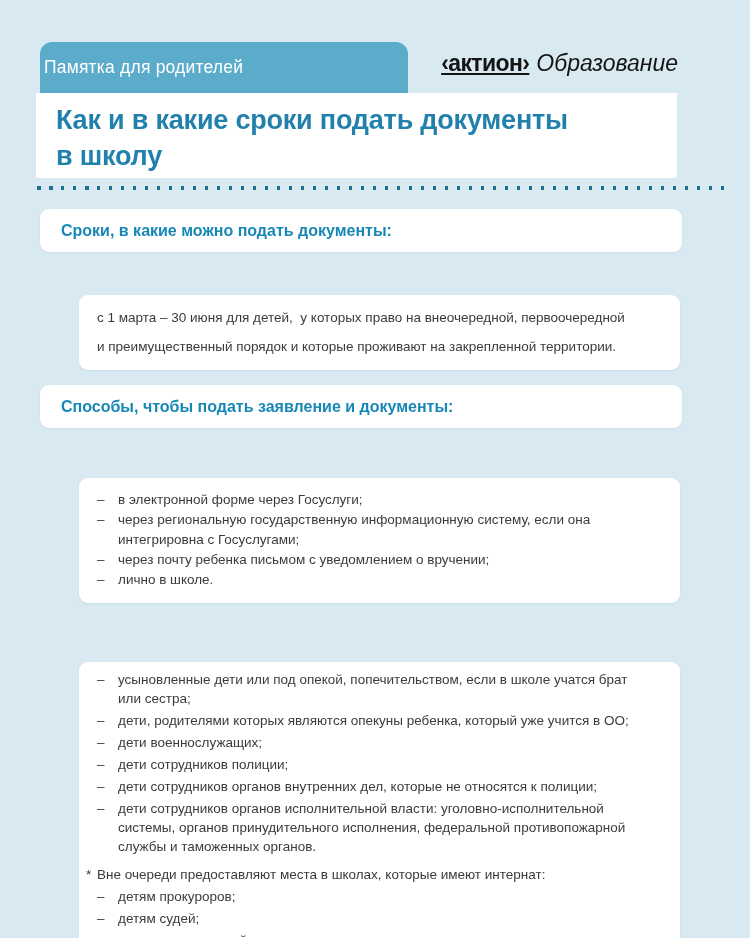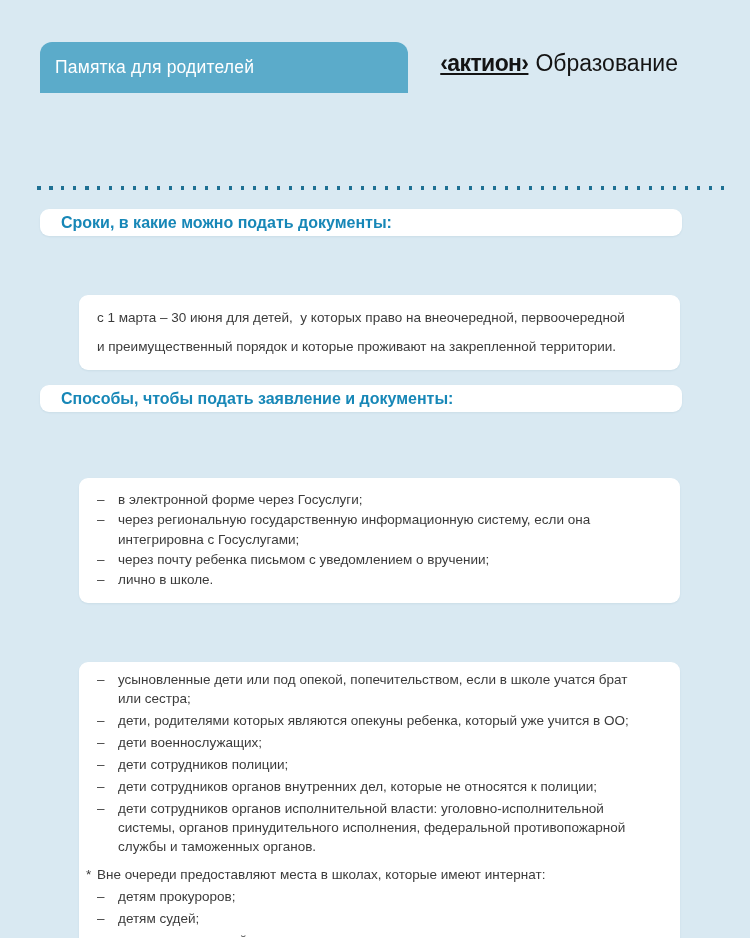--- a/index.html
+++ b/index.html
@@ -5,50 +5,50 @@
   html, body { margin:0; padding:0; background:#d9e9f2; }
   .page {
     position:relative; width:750px; height:938px; overflow:hidden;
     background:#d9e9f2;
     font-family:"Liberation Sans", sans-serif;
   }
   
   .badge {
     position:absolute; left:40px; top:42px; width:368px; height:51px;
     background:#5babca; border-radius:12px 12px 0 0;
-    box-sizing:border-box; padding-left:15px;
+    box-sizing:border-box; padding-left:4px;
     display:flex; align-items:center;
   }
   .badge-label { color:#ffffff; font-size:17.5px; letter-spacing:0.2px; }
   
   .brand {
     position:absolute; top:50px; right:72px; white-space:nowrap;
     color:#141414; font-size:23px;
   }
   .brand-mark { font-weight:700; letter-spacing:-0.6px;text-decoration:underline; }
-  .brand-suffix { font-weight:400; margin-left:7px; }
+  .brand-suffix { font-style:italic; font-weight:400; margin-left:7px; }
   
   .title-box {
     position:absolute; left:36px; top:93px; width:641px; height:85px;
     background:#ffffff; box-sizing:border-box; padding:9px 10px 0 20px;
     border-radius:0 0 2px 2px;
   }
   .title {
     margin:0; font-size:27px; line-height:36px; font-weight:700;
     color:#2280ad; letter-spacing:-0.2px; white-space:pre-line;
   }
   
   .dotted {
     position:absolute; left:37px; top:186px; width:689px; height:4px;
     background-image:repeating-linear-gradient(to right,
       #1e7093 0px, #1e7093 3.5px, transparent 3.5px, transparent 12px);
   }
   
   .sec-head {
-    position:absolute; left:40px; width:642px; height:27px;
+    position:absolute; left:40px; width:642px; height:43px;
     background:#ffffff; border-radius:9px; box-sizing:border-box;
     padding-left:21px; display:flex; align-items:center;
     box-shadow:0 1px 2px rgba(40,90,120,0.08);
   }
   .sec-head-label { color:#1787b7; font-weight:700; font-size:16px; }
   
   .sec-body {
     position:absolute; left:79px; width:601px;
     background:#ffffff; border-radius:9px; box-sizing:border-box;
     padding:8px 18px 10px 18px;
@@ -79,20 +79,24 @@
 <div class="page">
 
   <div class="badge">
     <span class="badge-label">Памятка для родителей</span>
   </div>
 
   <div class="brand">
     <span class="brand-mark">‹актион›</span><span class="brand-suffix">Образование</span>
   </div>
 
+  <div class="title-box">
+    <h1 class="title">Как и в какие сроки подать документы
+в школу</h1>
+  </div>
 
   <div class="dotted"></div>
 
   <div class="sec-head" style="top:209px">
     <span class="sec-head-label">Сроки, в какие можно подать документы:</span>
   </div>
   <div class="sec-body" id="body-1">
     <p>с 1 марта – 30 июня для детей,  у которых право на внеочередной, первоочередной
 и преимущественный порядок и которые проживают на закрепленной территории.</p>
   </div>

